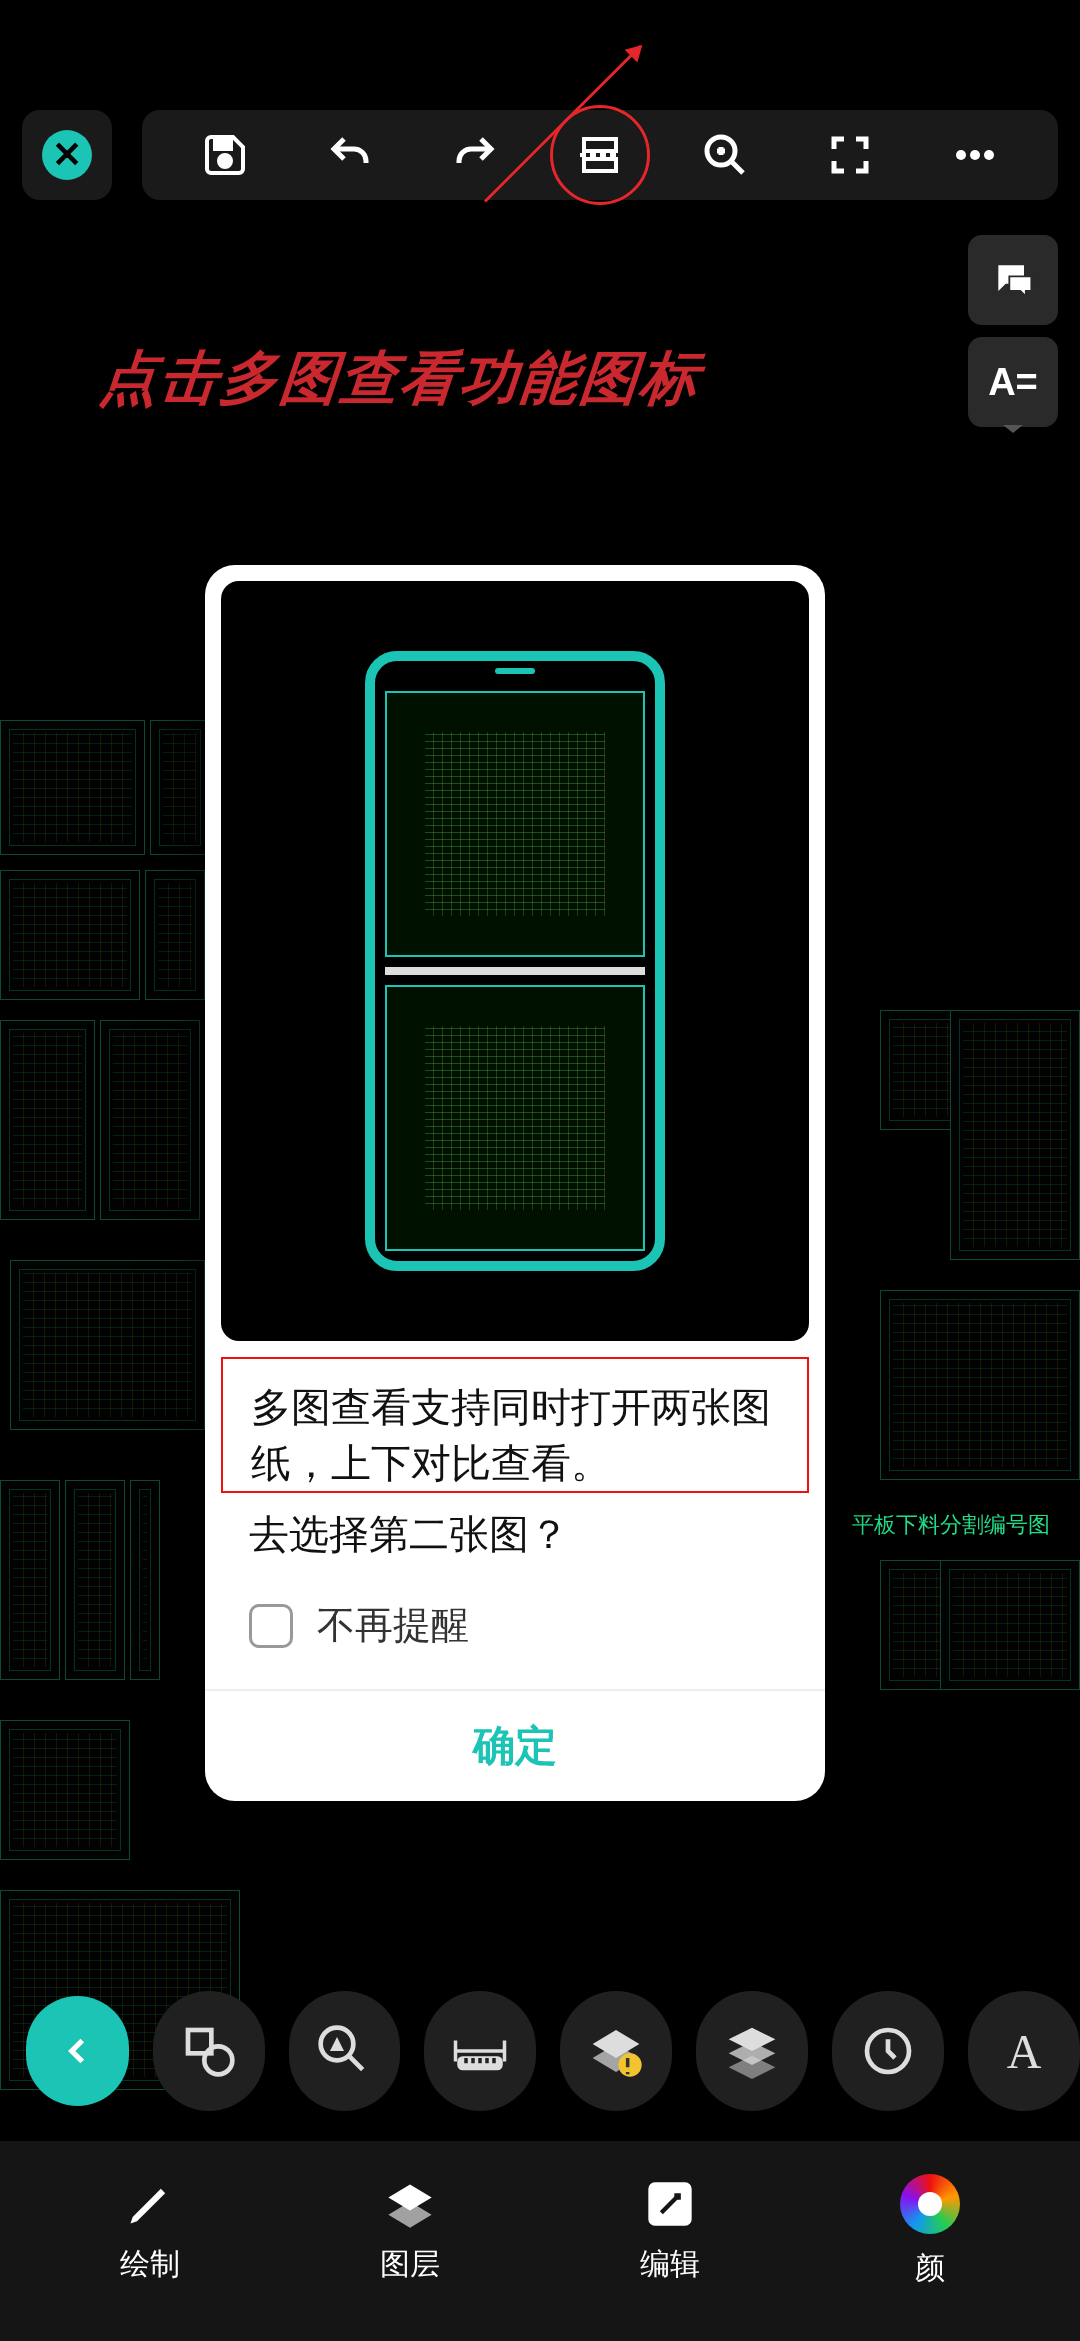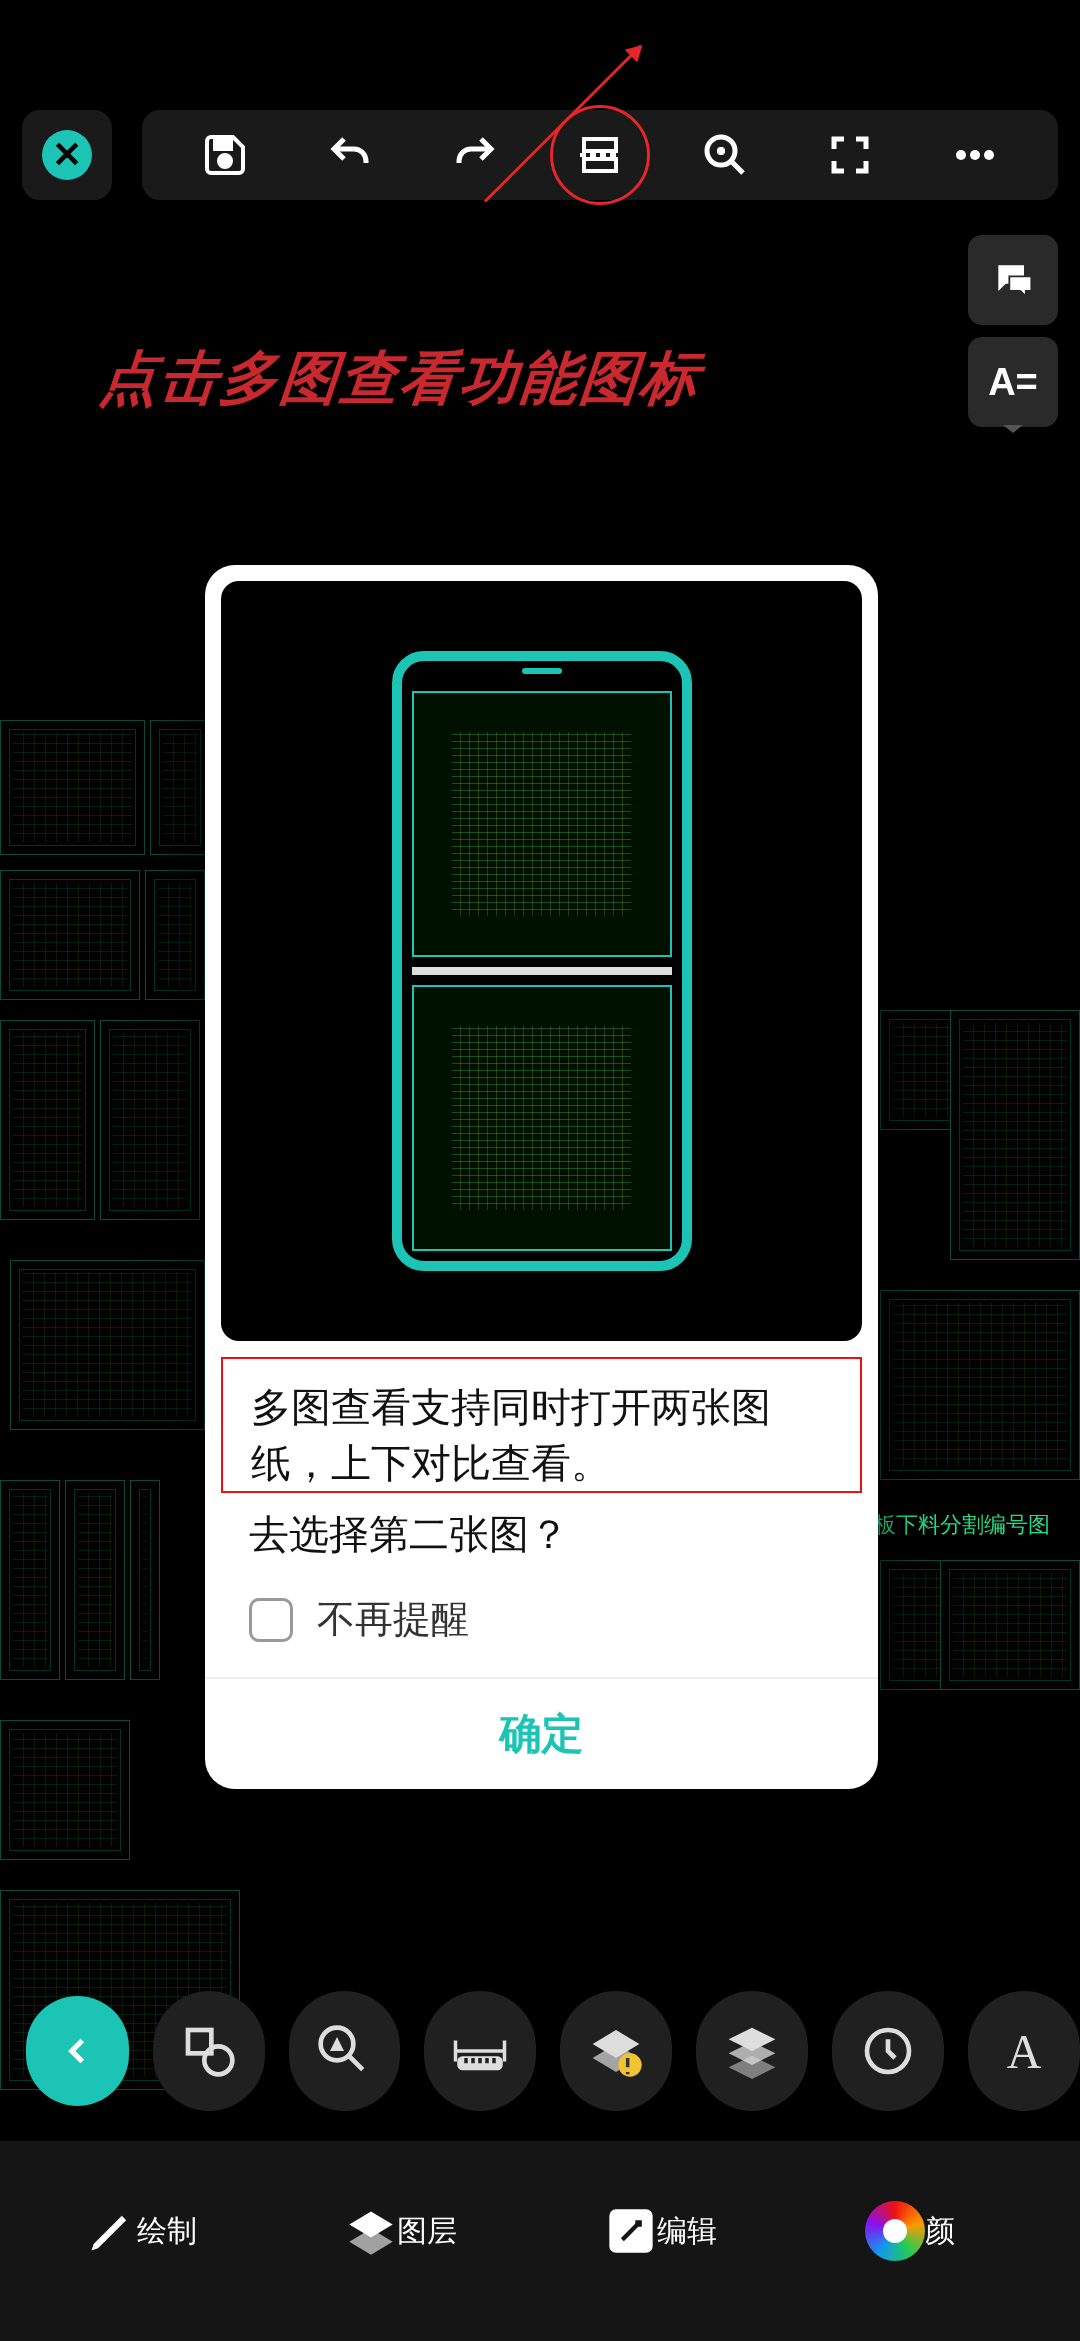--- a/index.html
+++ b/index.html
@@ -168,21 +168,21 @@
   font-size: 22px;
   right: 30px;
   top: 1510px;
 }
 
 
 .modal {
   position: absolute;
   top: 565px;
   left: 205px;
-  width: 673px;
+  width: 620px;
   background: #fff;
   border-radius: 30px;
   overflow: hidden;
   box-shadow: 0 10px 60px rgba(0,0,0,.7);
 }
 .modal-preview {
   height: 760px;
   background: #000;
   margin: 16px;
   border-radius: 18px;
@@ -248,21 +248,21 @@
   padding: 10px 28px 20px;
   font-size: 40px;
   color: #111;
   margin: 0 16px;
 }
 .modal-checkbox {
   display: flex;
   align-items: center;
   gap: 24px;
   padding: 10px 28px 30px;
-  margin: 2px 16px;
+  margin: 8px 16px;
 }
 .checkbox-box {
   width: 44px;
   height: 44px;
   border: 3px solid #999;
   border-radius: 10px;
 }
 .checkbox-label { font-size: 38px; color: #333; }
 .modal-buttons {
   display: flex;
@@ -322,22 +322,23 @@
   right: 0;
   height: 200px;
   background: #151515;
   display: flex;
   justify-content: space-around;
   align-items: center;
   padding: 10px 20px 30px;
 }
 .nav-item {
   display: flex;
-  flex-direction: row;
-  align-items: center;
+  flex-direction: column;
+  align-items: center;
+  gap: 14px;
   color: #fff;
   width: 130px;
 }
 .nav-item svg { width: 52px; height: 52px; }
 .nav-label { font-size: 30px; }
 .nav-color-circle {
   width: 60px;
   height: 60px;
   border-radius: 50%;
   background: conic-gradient(#e11, #f90, #2c5, #19e, #81e, #e11);

